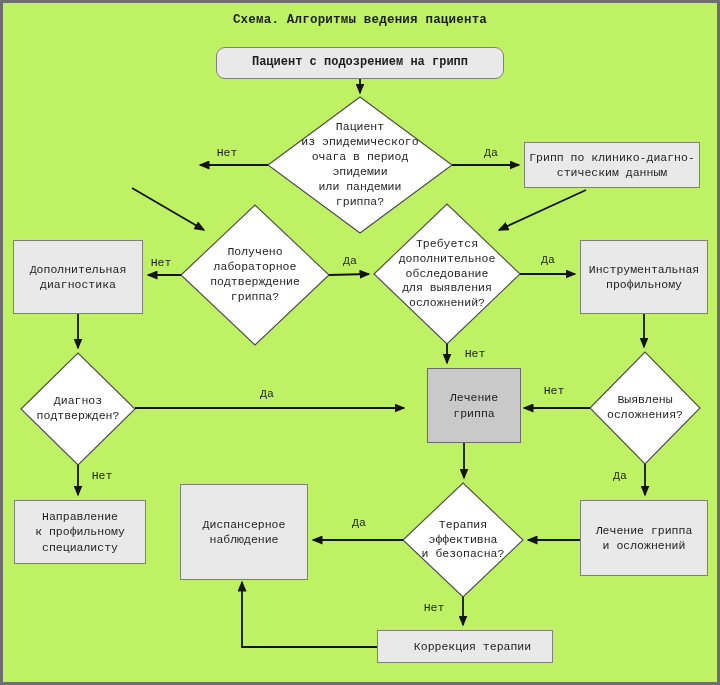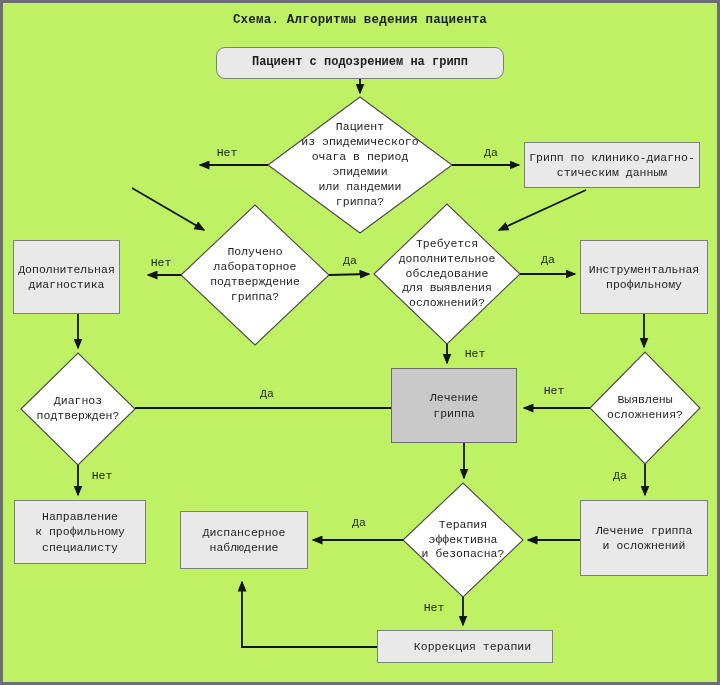--- a/index.html
+++ b/index.html
@@ -29,25 +29,25 @@
     pointer-events:none;
   }
   .lbl{
     position:absolute;transform:translate(-50%,-50%);
     font-size:11.5px;background:transparent;padding:0 2px;
   }
   
   .b-start{left:213px;top:44px;width:288px;height:32px;}
   .b-lab{left:17px;top:141px;width:175px;height:42px;}
   .b-clinical{left:521px;top:139px;width:176px;height:46px;}
-  .b-additional{left:10px;top:237px;width:107px;height:74px;}
+  .b-additional{left:10px;top:237px;width:130px;height:74px;}
   .b-instrumental{left:577px;top:237px;width:128px;height:74px;}
-  .b-treatment{left:388px;top:365px;width:126px;height:75px;}
+  .b-treatment{left:424px;top:365px;width:94px;height:75px;}
   .b-referral{left:11px;top:497px;width:132px;height:64px;}
-  .b-dispensary{left:177px;top:508px;width:128px;height:58px;}
+  .b-dispensary{left:177px;top:481px;width:128px;height:96px;}
   .b-compl{left:577px;top:497px;width:128px;height:76px;}
   .b-correction{left:374px;top:627px;width:176px;height:33px;padding-left:19px;}
   
   .t-d1{left:277px;top:112px;width:160px;height:100px;}
   .t-d2{left:182px;top:222px;width:140px;height:100px;}
   .t-d3{left:374px;top:221px;width:140px;height:100px;}
   .t-d4{left:15px;top:381px;width:120px;height:50px;}
   .t-d5{left:582px;top:380px;width:120px;height:50px;}
   .t-d6{left:400px;top:507px;width:120px;height:60px;}
 </style>

